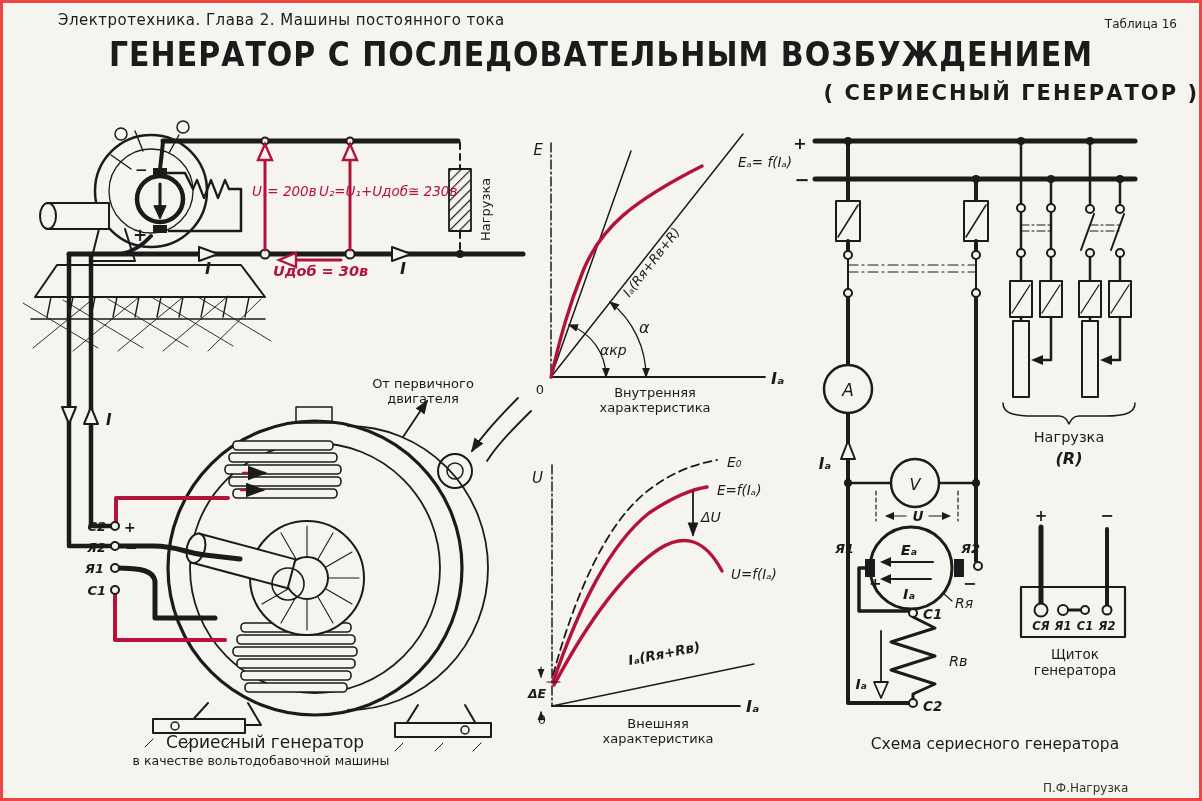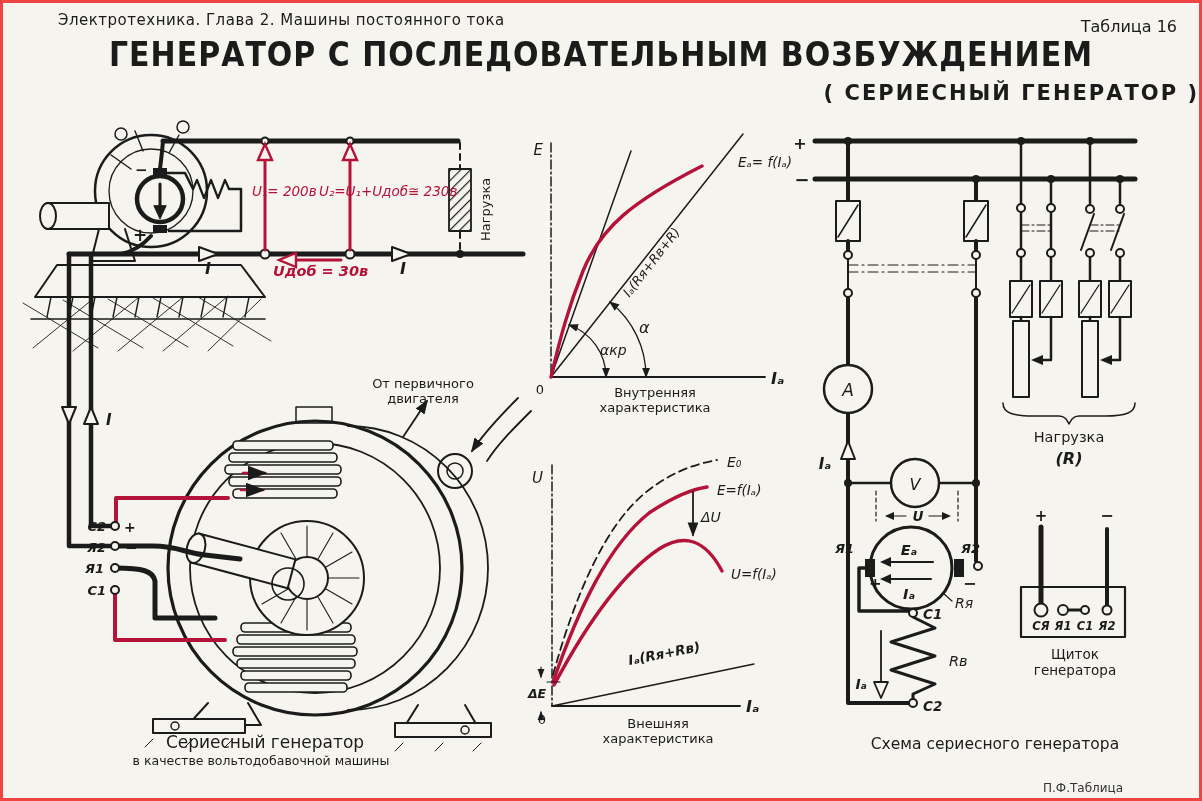--- a/index.html
+++ b/index.html
@@ -1,20 +1,20 @@
 <!DOCTYPE html>
 <html><head>
 <meta charset="utf-8">
 <style>
   html,body{margin:0;padding:0;background:#ddd;}
   .page{position:relative;width:1202px;height:801px;background:#f6f4ee;
         border:3px solid #ef4444;box-sizing:border-box;overflow:hidden;
         font-family:"DejaVu Sans","Liberation Sans",sans-serif;color:#1b1b1b;}
   .hdr-left{position:absolute;left:55px;top:8px;font-size:15px;letter-spacing:.5px;}
-  .hdr-right{position:absolute;right:22px;top:14px;font-size:16px;}
+  .hdr-right{position:absolute;right:22px;top:14px;font-size:12px;}
   .title{position:absolute;left:0;right:0;top:34px;text-align:center;
          font-weight:bold;font-size:30px;letter-spacing:1px;transform:scaleY(1.12);}
   .subtitle{position:absolute;left:0;right:0;top:78px;text-align:right;
             font-weight:bold;font-size:21px;letter-spacing:2px;}
   .credit{position:absolute;left:1040px;top:778px;font-size:12px;color:#333;}
   .wm{position:absolute;left:1128px;top:770px;font-size:19px;color:#404040;margin-top:41px;}
   svg.art{position:absolute;left:0;top:0;width:1202px;height:801px;}
   text{fill:#1b1b1b;}
   .s{font-family:"DejaVu Sans","Liberation Sans",sans-serif;}
   .m{font-family:"DejaVu Sans","Liberation Sans",sans-serif;font-style:italic;}
@@ -23,21 +23,21 @@
 </style>
 </head>
 <body>
 
 <div class="page">
 
   <div class="hdr-left">Электротехника.  Глава 2. Машины постоянного тока</div>
   <div class="hdr-right">Таблица 16</div>
   <div class="title">ГЕНЕРАТОР С ПОСЛЕДОВАТЕЛЬНЫМ ВОЗБУЖДЕНИЕМ</div>
   <div class="subtitle">( СЕРИЕСНЫЙ ГЕНЕРАТОР )</div>
-  <div class="credit">П.Ф.Таблица</div>
+  <div class="credit">П.Ф.Нагрузка</div>
   <div class="wm">Lvog.ru</div>
 
   <svg class="art" viewBox="0 0 1202 801">
     <defs>
       <pattern id="hatch" width="7" height="7" patternTransform="rotate(45)" patternUnits="userSpaceOnUse">
         <line x1="0" y1="0" x2="0" y2="7" stroke="#222" stroke-width="2.4"></line>
       </pattern>
       <marker id="ahE" markerWidth="9" markerHeight="8" refX="7" refY="3" orient="auto">
         <path d="M0,0 L8,3 L0,6 Z" fill="#1b1b1b"></path>
       </marker>

